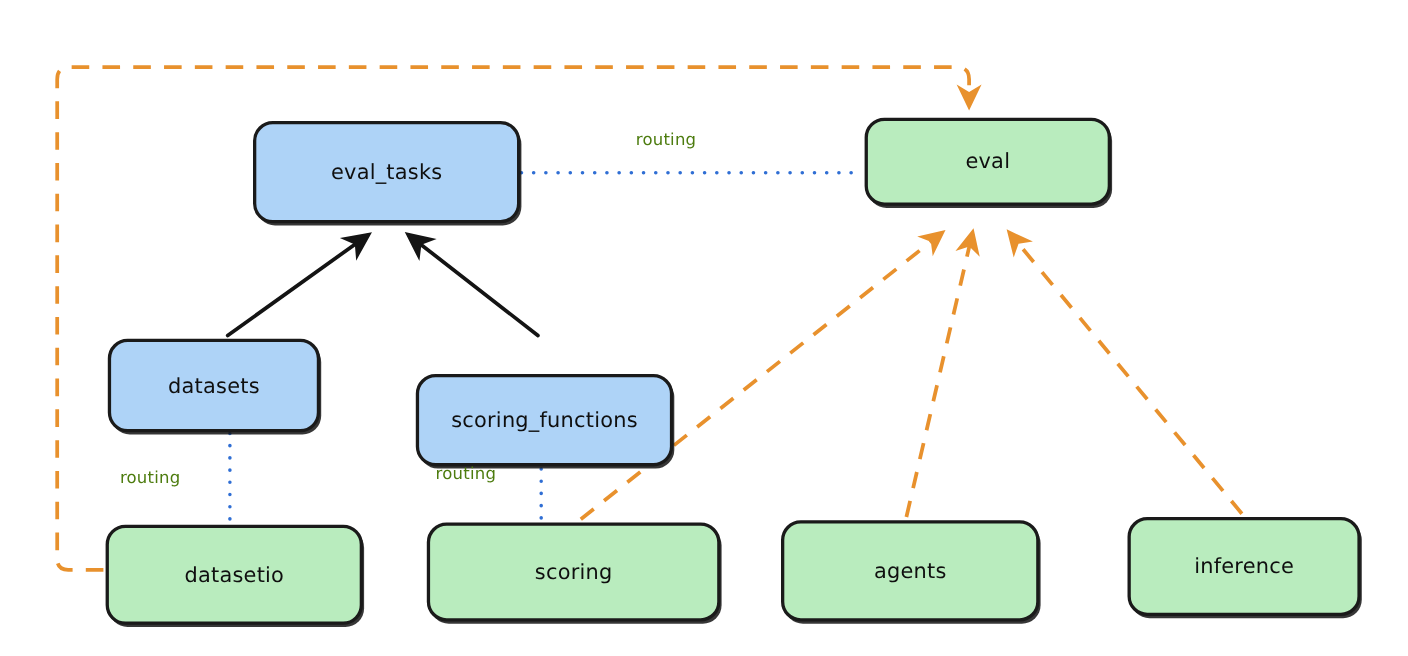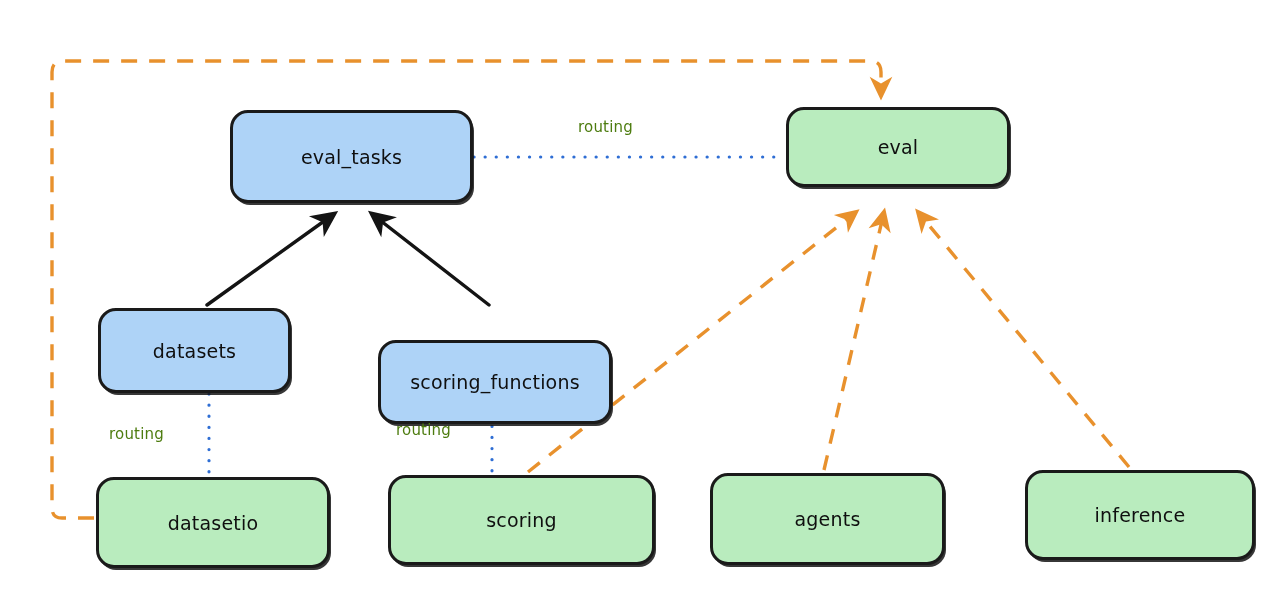--- a/index.html
+++ b/index.html
@@ -104,21 +104,21 @@
   </div>
 
   <div class="node green" style="left:388px; top:475px; width:267px; height:90px;">
     <span class="node-label">scoring</span>
   </div>
 
   <div class="node green" style="left:710px; top:473px; width:235px; height:92px;">
     <span class="node-label">agents</span>
   </div>
 
-  <div class="node green" style="left:1025px; top:470px; width:230px; height:90px;">
+  <div class="node green" style="left:1025px; top:470px; width:212px; height:90px;">
     <span class="node-label">inference</span>
   </div>
 
   <div class="edge-label" style="left:578px; top:118px;">routing</div>
 
   <div class="edge-label" style="left:109px; top:425px;">routing</div>
 
   <div class="edge-label" style="left:396px; top:421px;">routing</div>
 
 </div>

